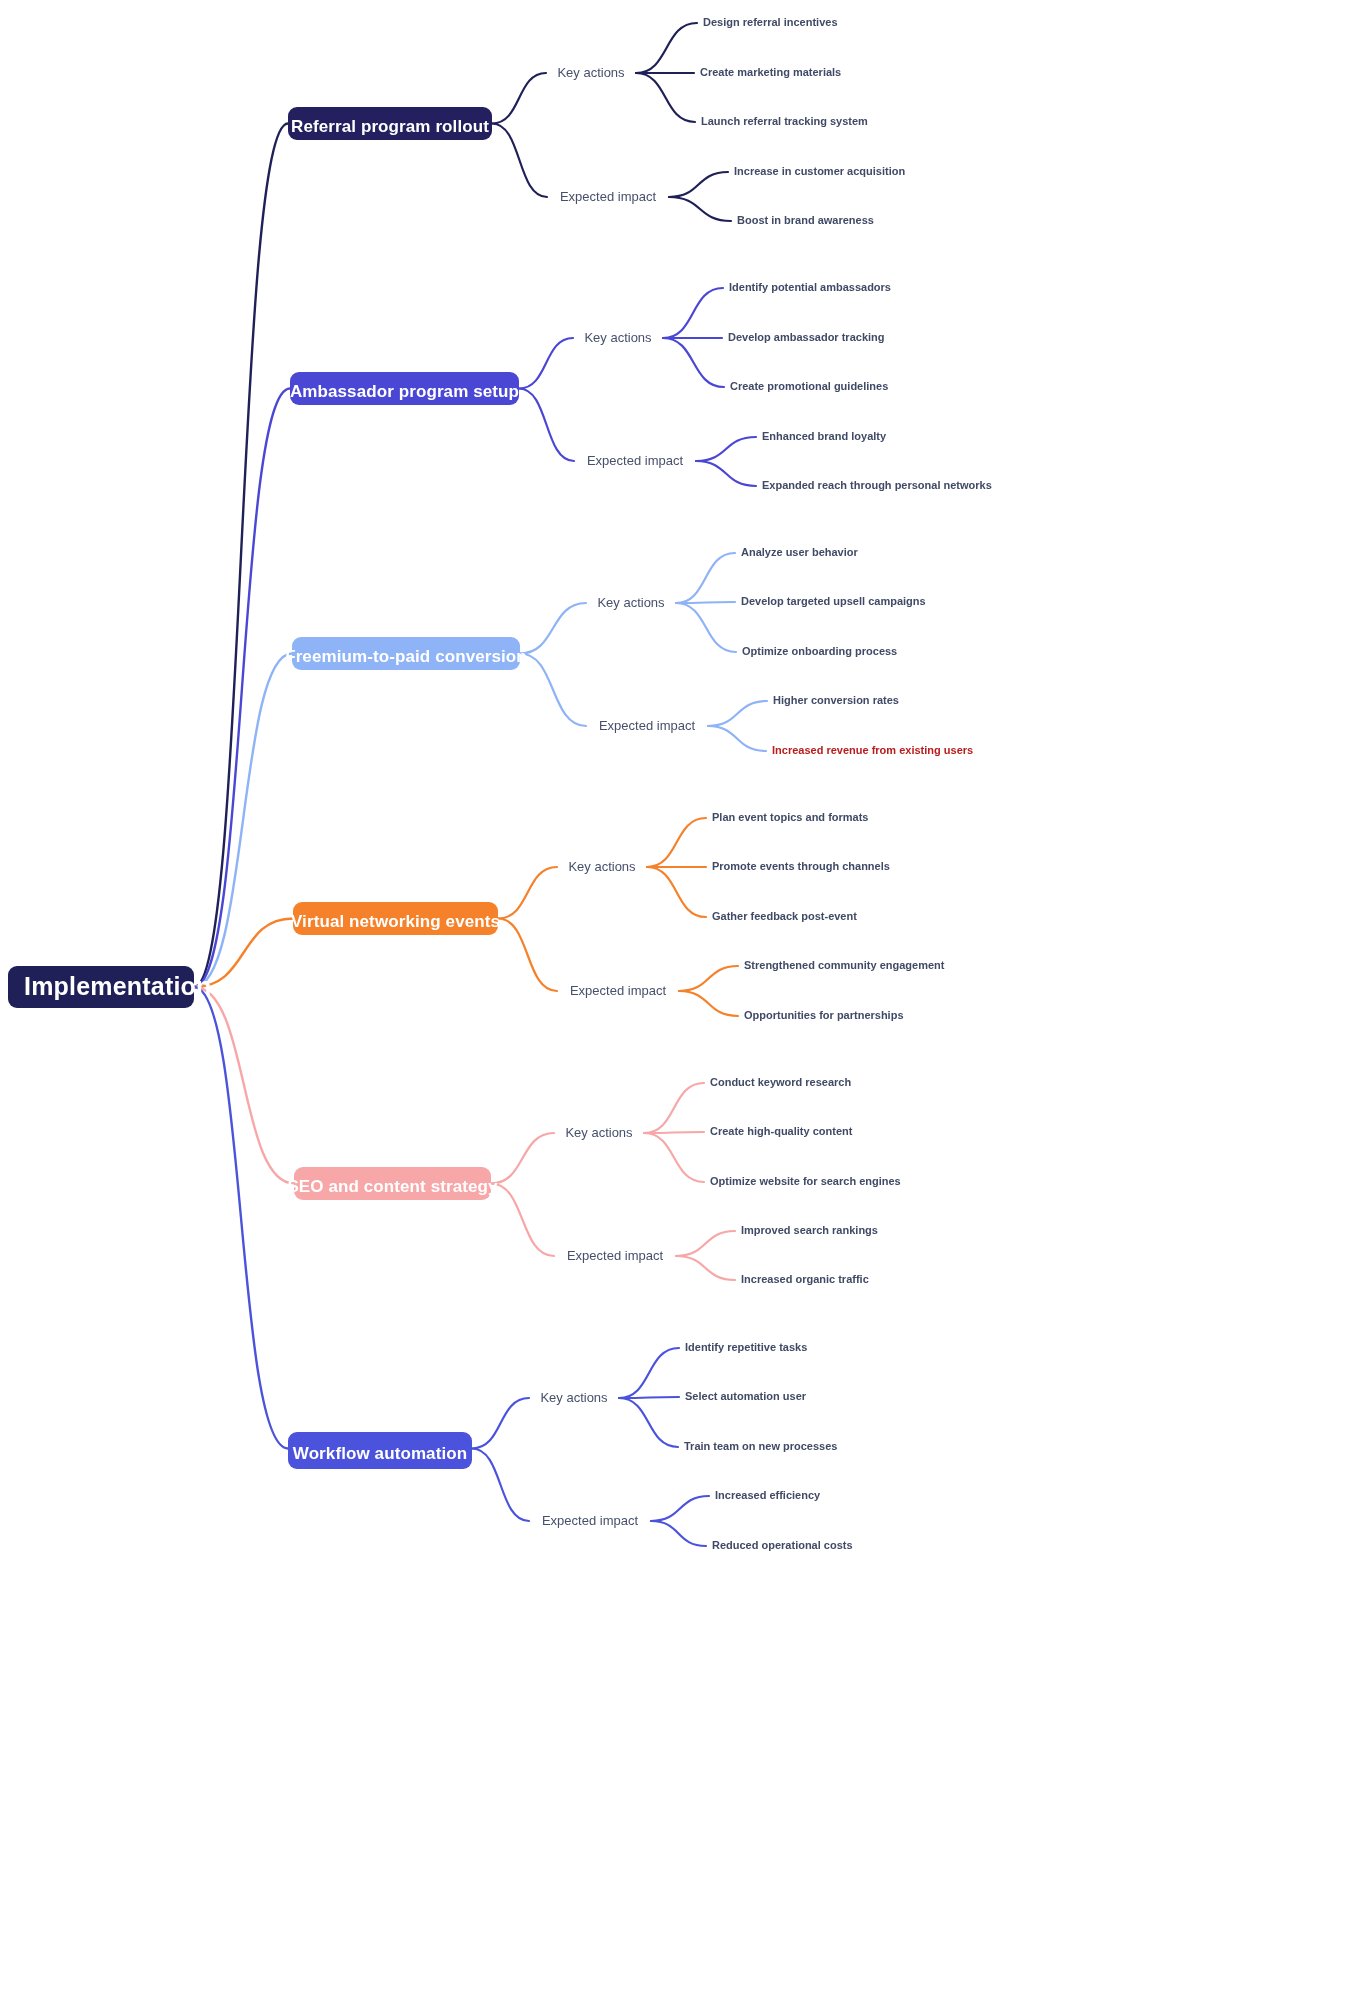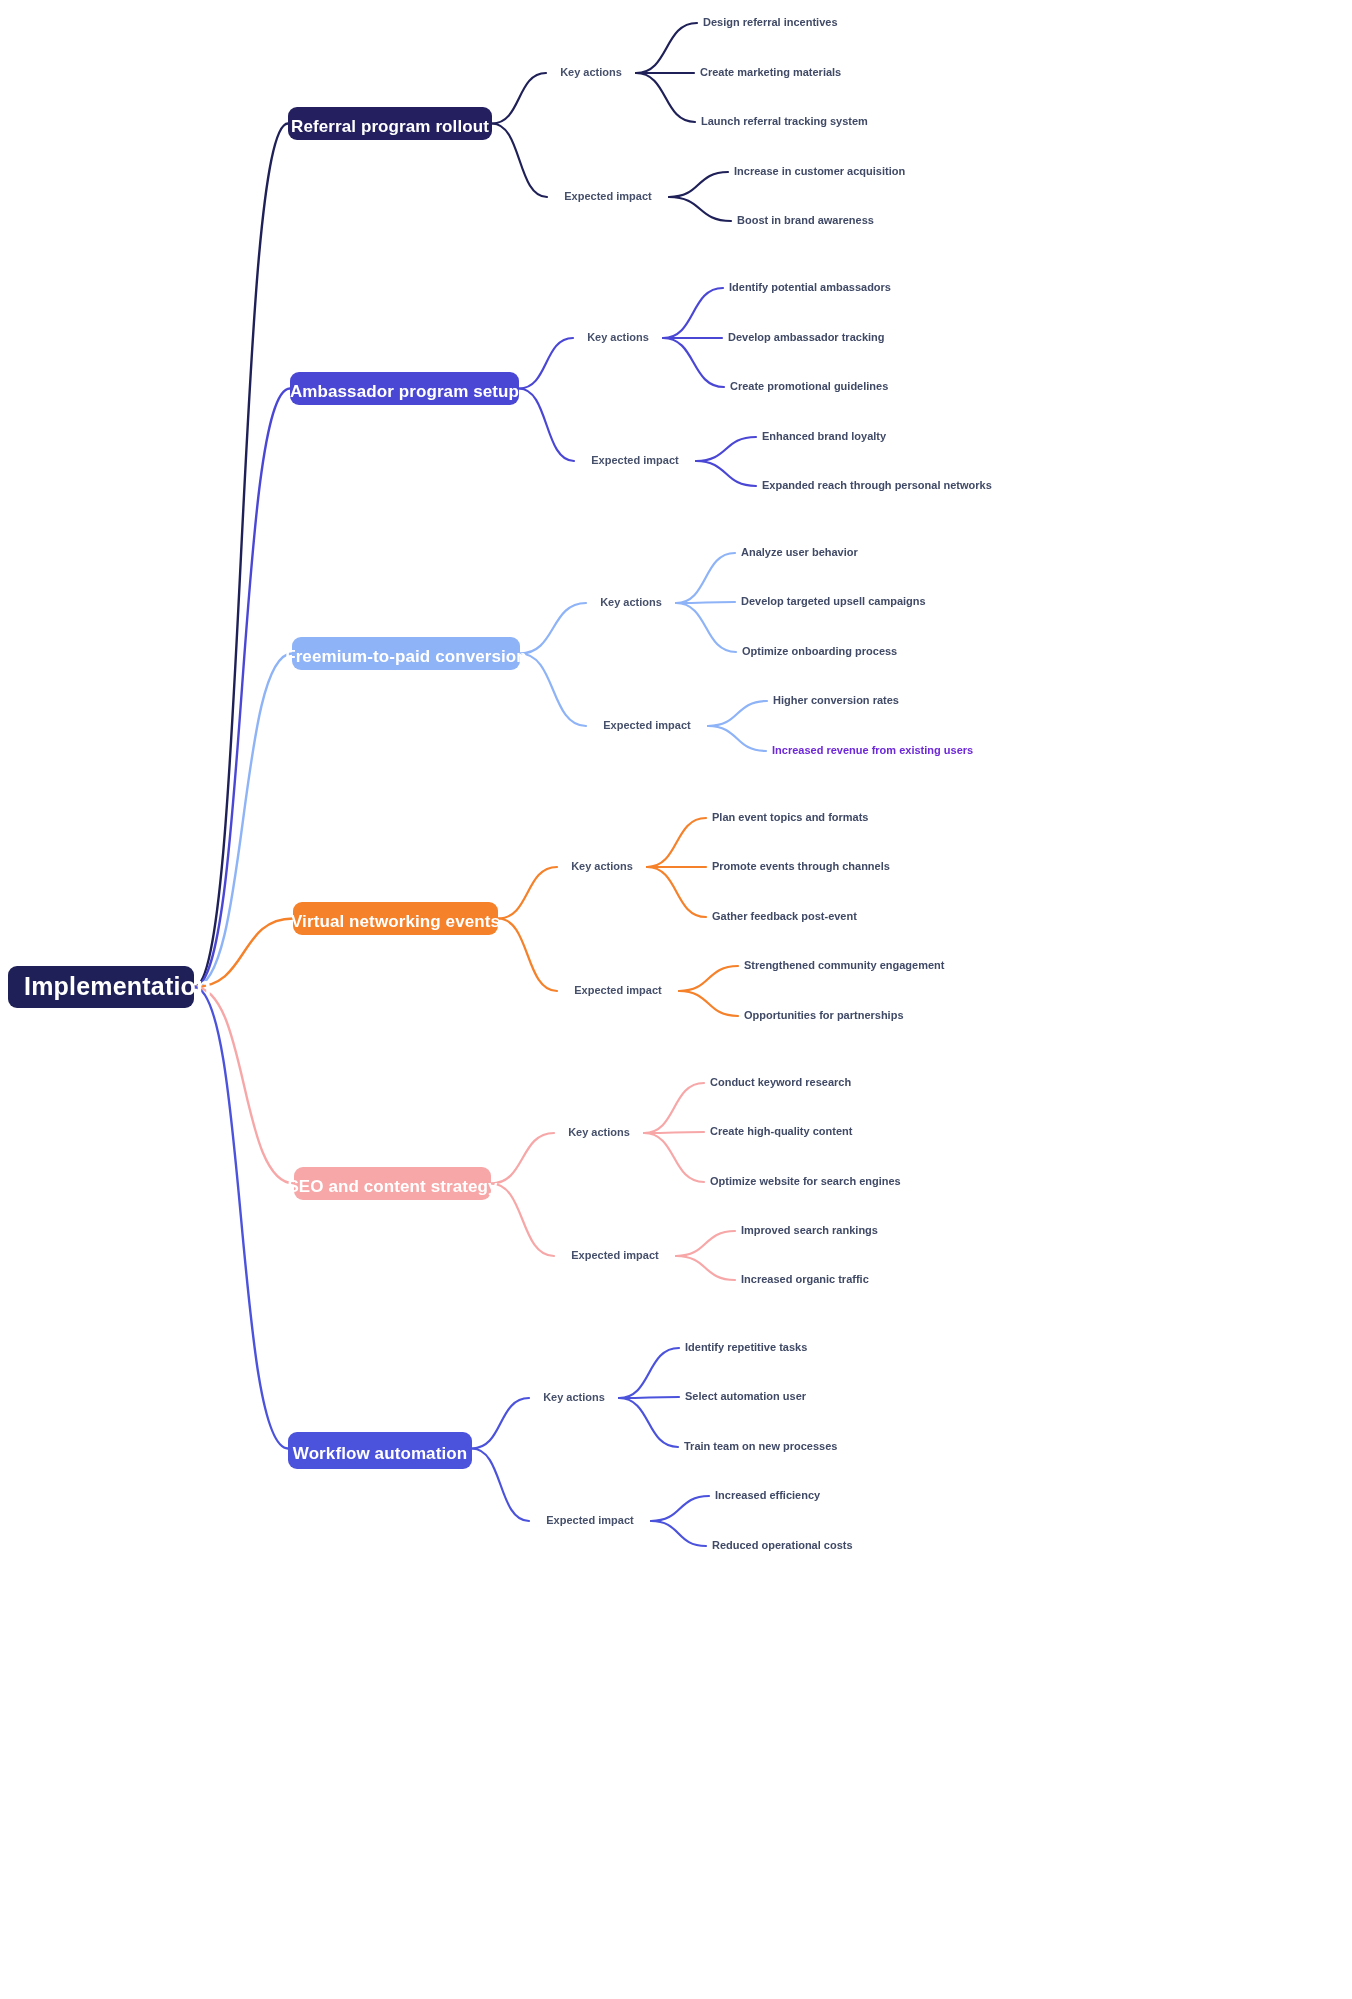--- a/index.html
+++ b/index.html
@@ -51,22 +51,22 @@
     color: #ffffff;
     font-size: 17px;
     font-weight: bold;
     letter-spacing: 0.1px;
     padding: 7px 13px 0 13px;
     line-height: 1.05;
   }
   
   .cat-node {
     color: #46506b;
-    font-size: 11px;
-    font-weight: bold;
+    font-size: 13px;
+    font-weight: normal;
     line-height: 1.05;
   }
   
   .leaf-node {
     color: #404a66;
     font-size: 11px;
     font-weight: bold;
     line-height: 1.05;
   }
 </style>
@@ -142,21 +142,21 @@
       <div class="node cat-node" style="left: 580px; top: 450px; width: 110px; height: 22px; display: flex; align-items: center; justify-content: center; color: rgb(70, 80, 107);">Expected impact</div>
       <div class="node leaf-node" style="left: 762px; top: 426px; height: 22px; display: flex; align-items: center; color: rgb(64, 74, 102);">Enhanced brand loyalty</div>
       <div class="node leaf-node" style="left: 762px; top: 475px; height: 22px; display: flex; align-items: center; color: rgb(64, 74, 102);">Expanded reach through personal networks</div>
       <div class="node branch-node" style="left: 292px; top: 637px; width: 228px; height: 33px; background: rgb(142, 179, 247); display: flex; align-items: center; justify-content: center;">Freemium-to-paid conversion</div>
       <div class="node cat-node" style="left: 592px; top: 592px; width: 78px; height: 22px; display: flex; align-items: center; justify-content: center; color: rgb(70, 80, 107);">Key actions</div>
       <div class="node leaf-node" style="left: 741px; top: 542px; height: 22px; display: flex; align-items: center; color: rgb(64, 74, 102);">Analyze user behavior</div>
       <div class="node leaf-node" style="left: 741px; top: 591px; height: 22px; display: flex; align-items: center; color: rgb(64, 74, 102);">Develop targeted upsell campaigns</div>
       <div class="node leaf-node" style="left: 742px; top: 641px; height: 22px; display: flex; align-items: center; color: rgb(64, 74, 102);">Optimize onboarding process</div>
       <div class="node cat-node" style="left: 592px; top: 715px; width: 110px; height: 22px; display: flex; align-items: center; justify-content: center; color: rgb(70, 80, 107);">Expected impact</div>
       <div class="node leaf-node" style="left: 773px; top: 690px; height: 22px; display: flex; align-items: center; color: rgb(64, 74, 102);">Higher conversion rates</div>
-      <div class="node leaf-node" style="left: 772px; top: 740px; height: 22px; display: flex; align-items: center; color: #6d28d9;">Increased revenue from existing users</div>
+      <div class="node leaf-node" style="left: 772px; top: 740px; height: 22px; display: flex; align-items: center; color: #b91c1c;">Increased revenue from existing users</div>
       <div class="node branch-node" style="left: 293px; top: 902px; width: 205px; height: 33px; background: rgb(245, 129, 42); display: flex; align-items: center; justify-content: center;">Virtual networking events</div>
       <div class="node cat-node" style="left: 563px; top: 856px; width: 78px; height: 22px; display: flex; align-items: center; justify-content: center; color: rgb(70, 80, 107);">Key actions</div>
       <div class="node leaf-node" style="left: 712px; top: 807px; height: 22px; display: flex; align-items: center; color: rgb(64, 74, 102);">Plan event topics and formats</div>
       <div class="node leaf-node" style="left: 712px; top: 856px; height: 22px; display: flex; align-items: center; color: rgb(64, 74, 102);">Promote events through channels</div>
       <div class="node leaf-node" style="left: 712px; top: 906px; height: 22px; display: flex; align-items: center; color: rgb(64, 74, 102);">Gather feedback post-event</div>
       <div class="node cat-node" style="left: 563px; top: 980px; width: 110px; height: 22px; display: flex; align-items: center; justify-content: center; color: rgb(70, 80, 107);">Expected impact</div>
       <div class="node leaf-node" style="left: 744px; top: 955px; height: 22px; display: flex; align-items: center; color: rgb(64, 74, 102);">Strengthened community engagement</div>
       <div class="node leaf-node" style="left: 744px; top: 1005px; height: 22px; display: flex; align-items: center; color: rgb(64, 74, 102);">Opportunities for partnerships</div>
       <div class="node branch-node" style="left: 294px; top: 1167px; width: 197px; height: 33px; background: rgb(247, 167, 167); display: flex; align-items: center; justify-content: center;">SEO and content strategy</div>
       <div class="node cat-node" style="left: 560px; top: 1122px; width: 78px; height: 22px; display: flex; align-items: center; justify-content: center; color: rgb(70, 80, 107);">Key actions</div>

